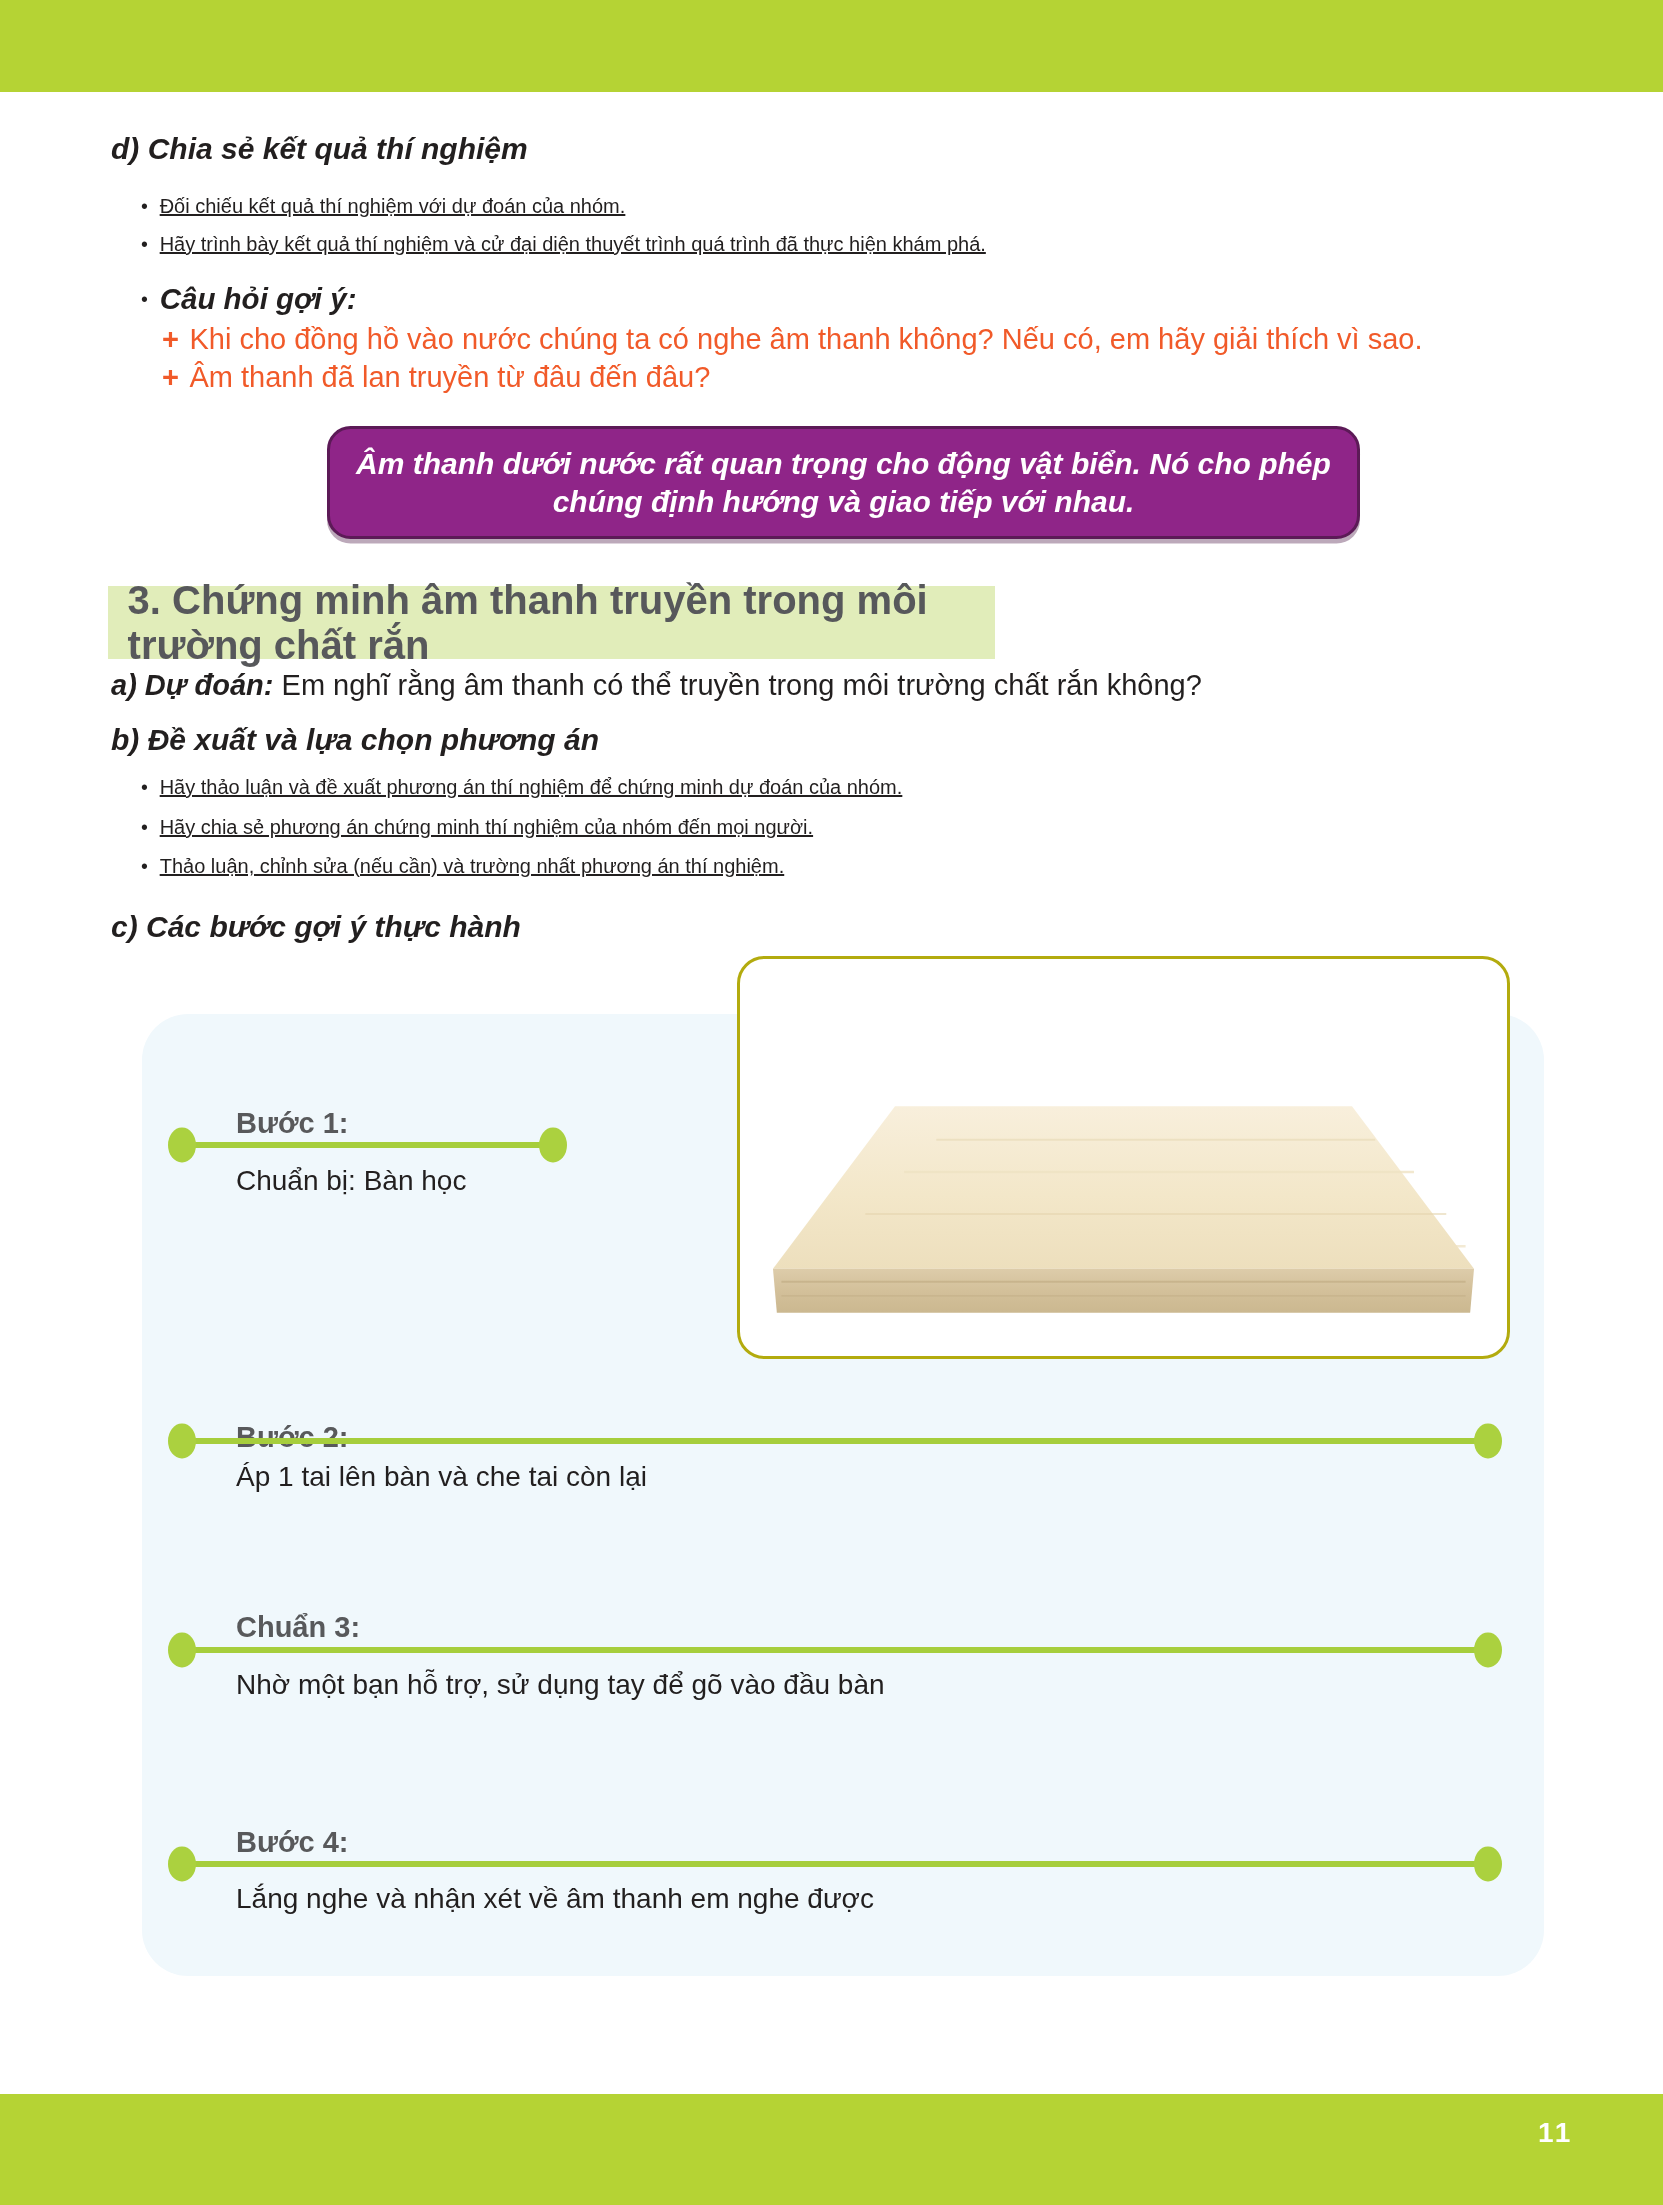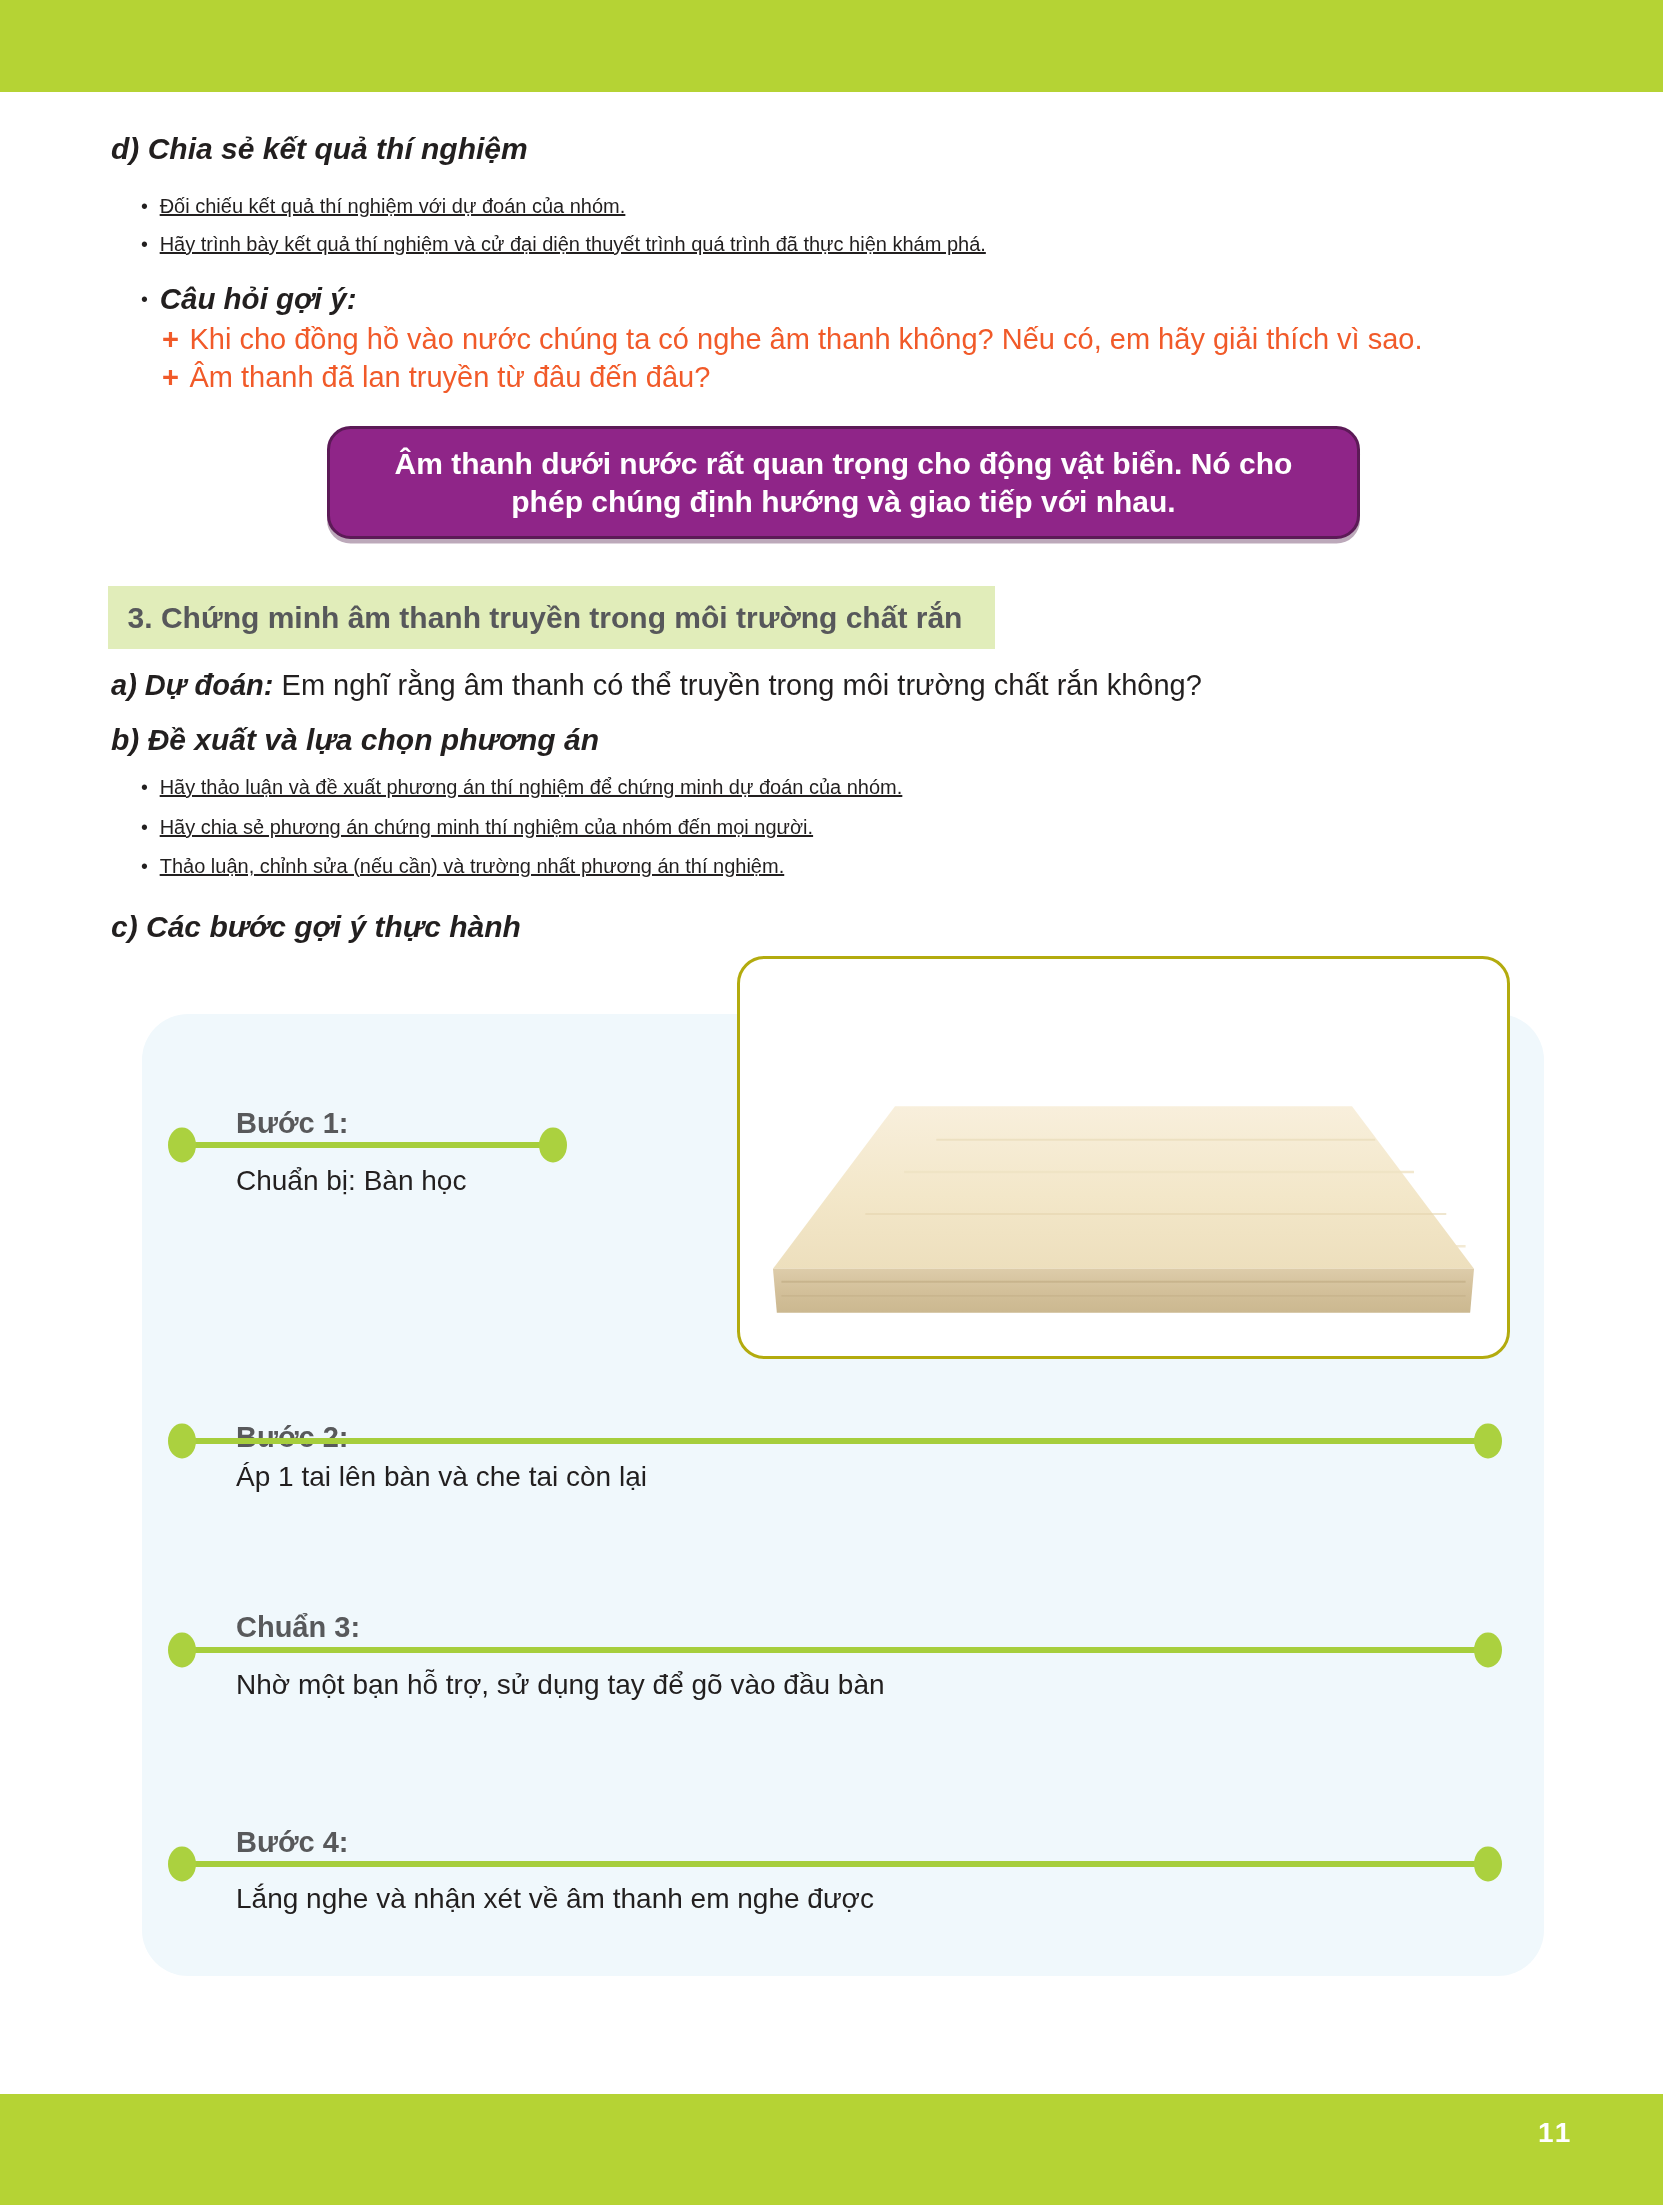--- a/index.html
+++ b/index.html
@@ -32,29 +32,29 @@
   .plus{font-weight:bold;font-size:29px;line-height:34px;margin-right:10.5px;}
   .otxt{font-size:29px;line-height:34px;white-space:nowrap;}
   .ro1{left:162px;top:322px;}
   .ro2{left:162px;top:360px;}
 
   
   .callout{
     left:327px;top:426px;width:1033px;height:113px;box-sizing:border-box;
     background:#8f2588;border:3.9px solid #5c1a57;border-radius:23.6px;
     display:flex;align-items:center;justify-content:flex-end;text-align:center;
-    padding:0 26px;box-shadow:0 4.6px 0 rgba(62,10,56,0.35);
+    padding:0 26px;box-shadow:0 4.6px 0 rgba(62,10,56,0.35);font-style:italic;
   }
   .callout p{margin:0;color:#ffffff;font-weight:bold;font-size:30px;line-height:38px;}
 
   
   .sec3{
-    left:108px;top:586px;width:887px;height:63px;background:#e1edba;
+    left:108px;top:586px;width:887px;height:73px;background:#e1edba;
     display:flex;align-items:center;padding-left:19.6px;box-sizing:border-box;
-    font-weight:bold;font-size:30px;color:#57585b;
+    font-weight:bold;font-size:40px;color:#57585b;
   }
 
   
   .a-row{left:111px;top:668px;font-size:29px;line-height:35px;white-space:nowrap;}
   .a-label{font-weight:bold;font-style:italic;}
 
   .rb1{left:141px;top:770px;}
   .rb2{left:141px;top:810px;}
   .rb3{left:141px;top:849px;}
 

